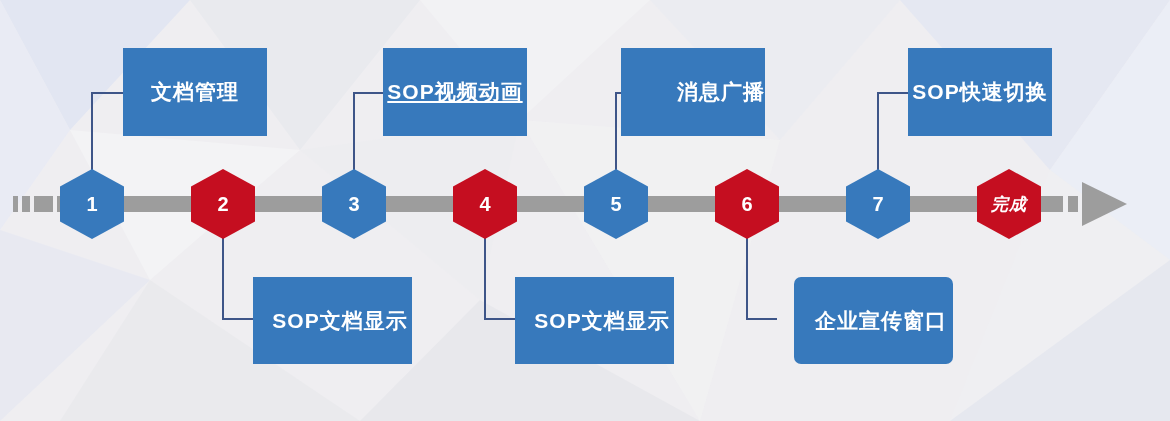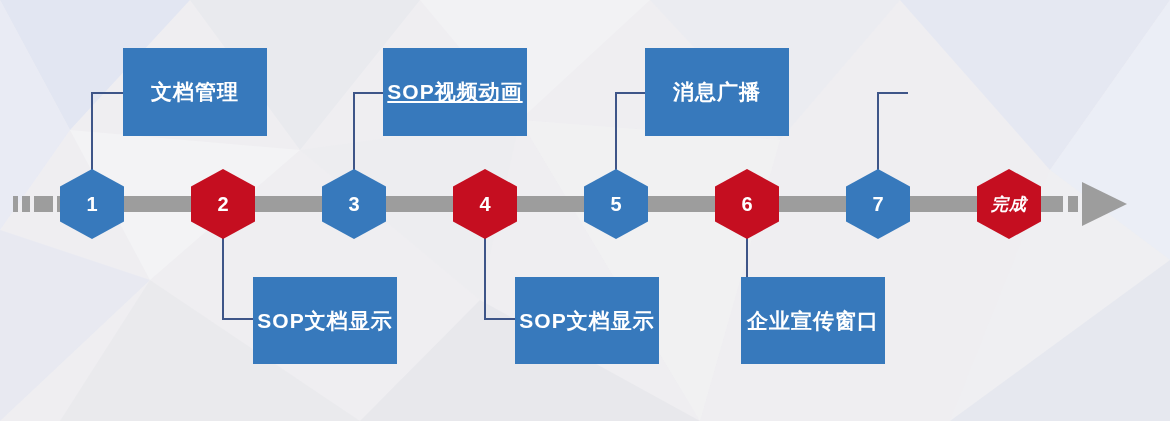--- a/index.html
+++ b/index.html
@@ -42,23 +42,23 @@
   .cv4{left:484px;top:238px;height:82px;} .ch4{left:485px;top:318px;width:30px;}
   .cv5{left:615px;top:92px;height:78px;}  .ch5{left:616px;top:92px;width:31px;}
   .cv6{left:746px;top:238px;height:82px;} .ch6{left:747px;top:318px;width:30px;}
   .cv7{left:877px;top:92px;height:78px;}  .ch7{left:878px;top:92px;width:30px;}
 
   
   .label-box{position:absolute;width:144px;height:88px;background:var(--blue,#3779BC);
     color:var(--label_text,#fff);display:flex;align-items:center;justify-content:center;
     font-weight:bold;font-size:21px;letter-spacing:1px;text-align:center;}
   .label-box.top{top:48px;}
-  .label-box.bot{top:277px;height:87px;}
-  .lb1{left:123px;} .lb3{left:383px;text-decoration:underline;} .lb5{left:645px;} .lb7{left:908px;}
-  .lb2{left:253px;} .lb4{left:515px;} .lb6{left:741px;}
+  .label-box.bot{top:277px;height:87px;padding-left:15px;}
+  .lb1{left:123px;} .lb3{left:383px;text-decoration:underline;} .lb5{left:621px;justify-content:flex-end;} .lb7{left:908px;}
+  .lb2{left:253px;} .lb4{left:515px;} .lb6{left:794px;border-radius:7px;}
 </style>
 </head>
 <body>
 
 <div class="stage">
 
   <svg class="bg-svg" width="1170" height="421" viewBox="0 0 1170 421">
     <polygon points="0,0 190,0 70,130" fill="#DDE2F2" opacity="0.7"></polygon>
     <polygon points="0,0 70,130 0,230" fill="#E7EAF5" opacity="0.8"></polygon>
     <polygon points="190,0 420,0 300,150" fill="#E9EAEE"></polygon>
@@ -134,14 +134,17 @@
   </div>
   <div class="label-box bot lb4">
     <span>SOP文档显示</span>
   </div>
   <div class="label-box top lb5">
     <span>消息广播</span>
   </div>
   <div class="label-box bot lb6">
     <span>企业宣传窗口</span>
   </div>
+  <div class="label-box top lb7">
+    <span>SOP快速切换</span>
+  </div>
 
 </div>
 
 </body></html>

